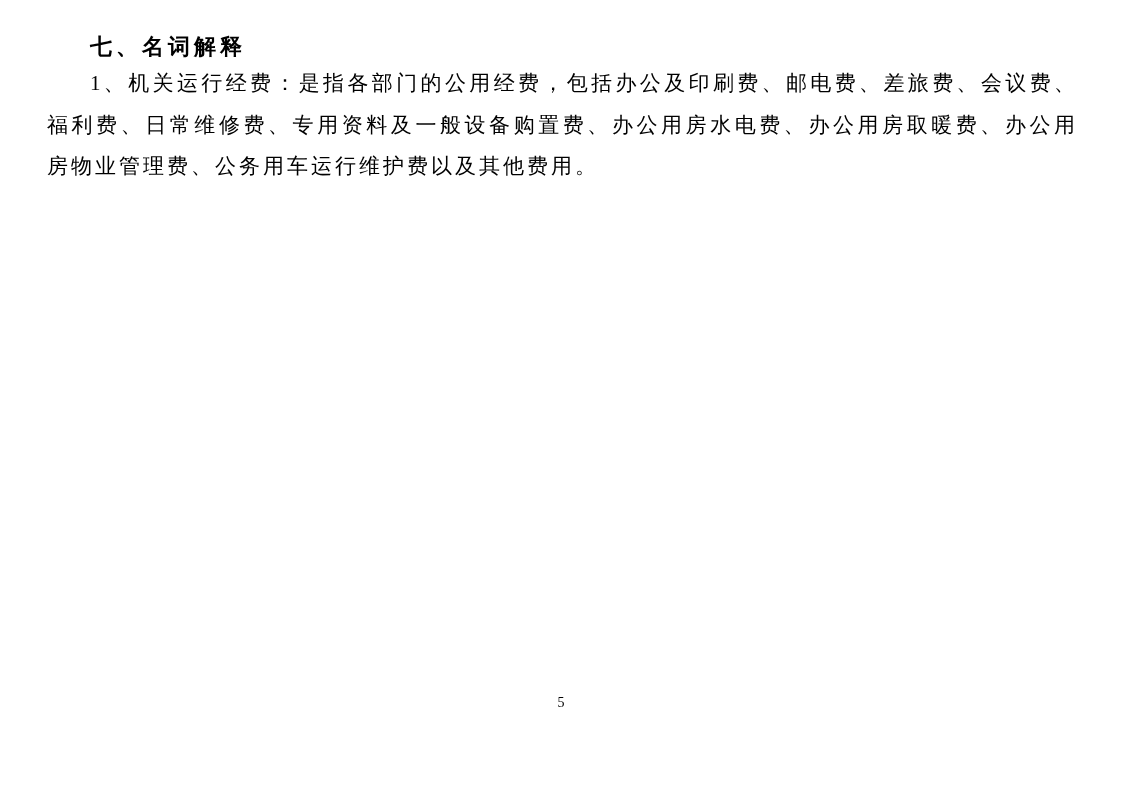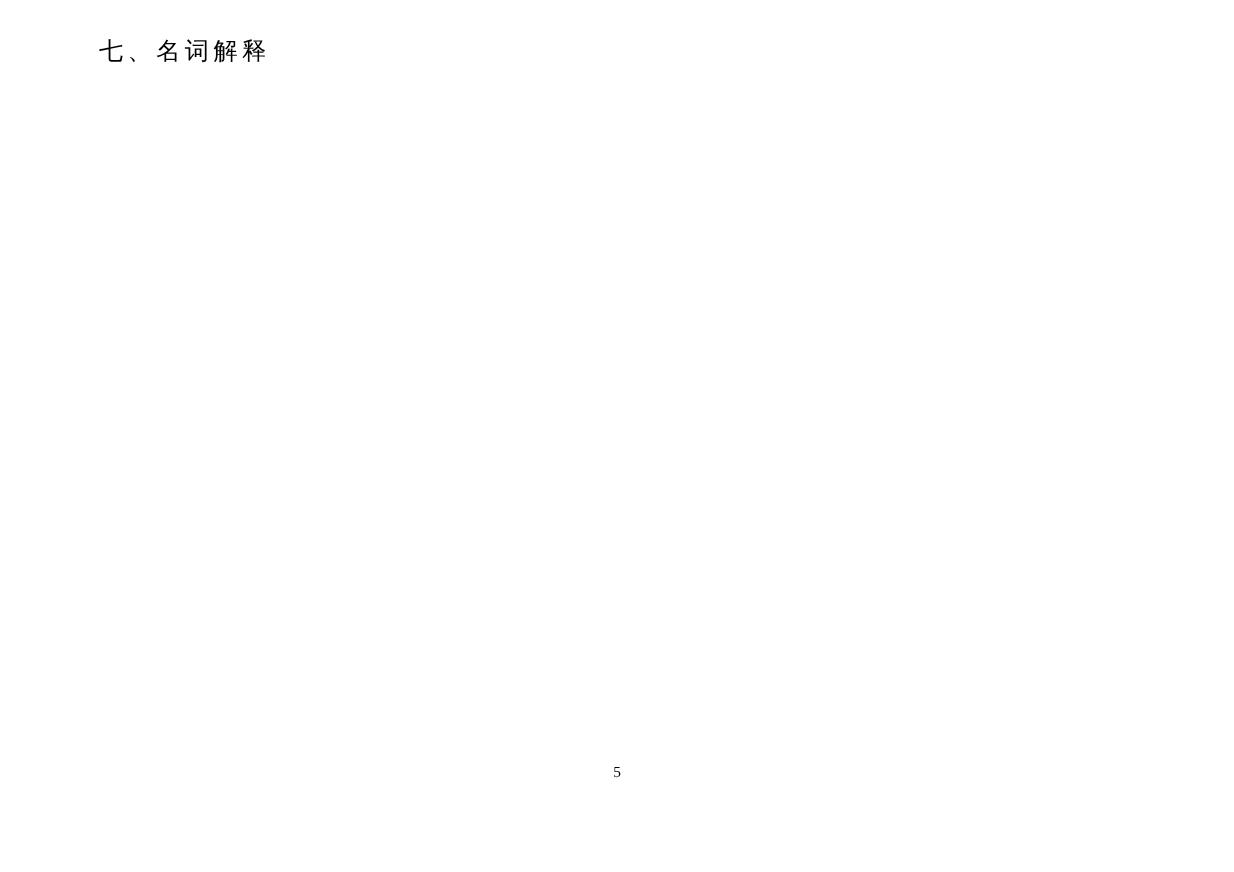--- a/index.html
+++ b/index.html
@@ -19,21 +19,21 @@
   .content {
     position: absolute;
     left: 47px;
     top: 30px;
     width: 1031px;
   }
   .heading {
     margin: 0;
     padding-left: 43px;
     font-family: "Liberation Sans", "DejaVu Sans", sans-serif;
-    font-weight: normal;
+    font-weight: bold;
     font-size: 22px;
     line-height: 33px;
     letter-spacing: 4px;
   }
   .body-para {
     margin: 0;
     font-size: 21px;
     line-height: 41.7px;
     letter-spacing: 3px;
     text-indent: 43px;
@@ -50,17 +50,18 @@
     font-size: 14px;
     line-height: 18px;
   }
 </style>
 </head>
 <body>
 
 <div class="page">
   <div class="content">
     <h2 class="heading">七、名词解释</h2>
+    <p class="body-para">1、机关运行经费：是指各部门的公用经费，包括办公及印刷费、邮电费、差旅费、会议费、福利费、日常维修费、专用资料及一般设备购置费、办公用房水电费、办公用房取暖费、办公用房物业管理费、公务用车运行维护费以及其他费用。</p>
   </div>
   <div class="page-footer">
     <span>5</span>
   </div>
 </div>
 
 </body></html>

